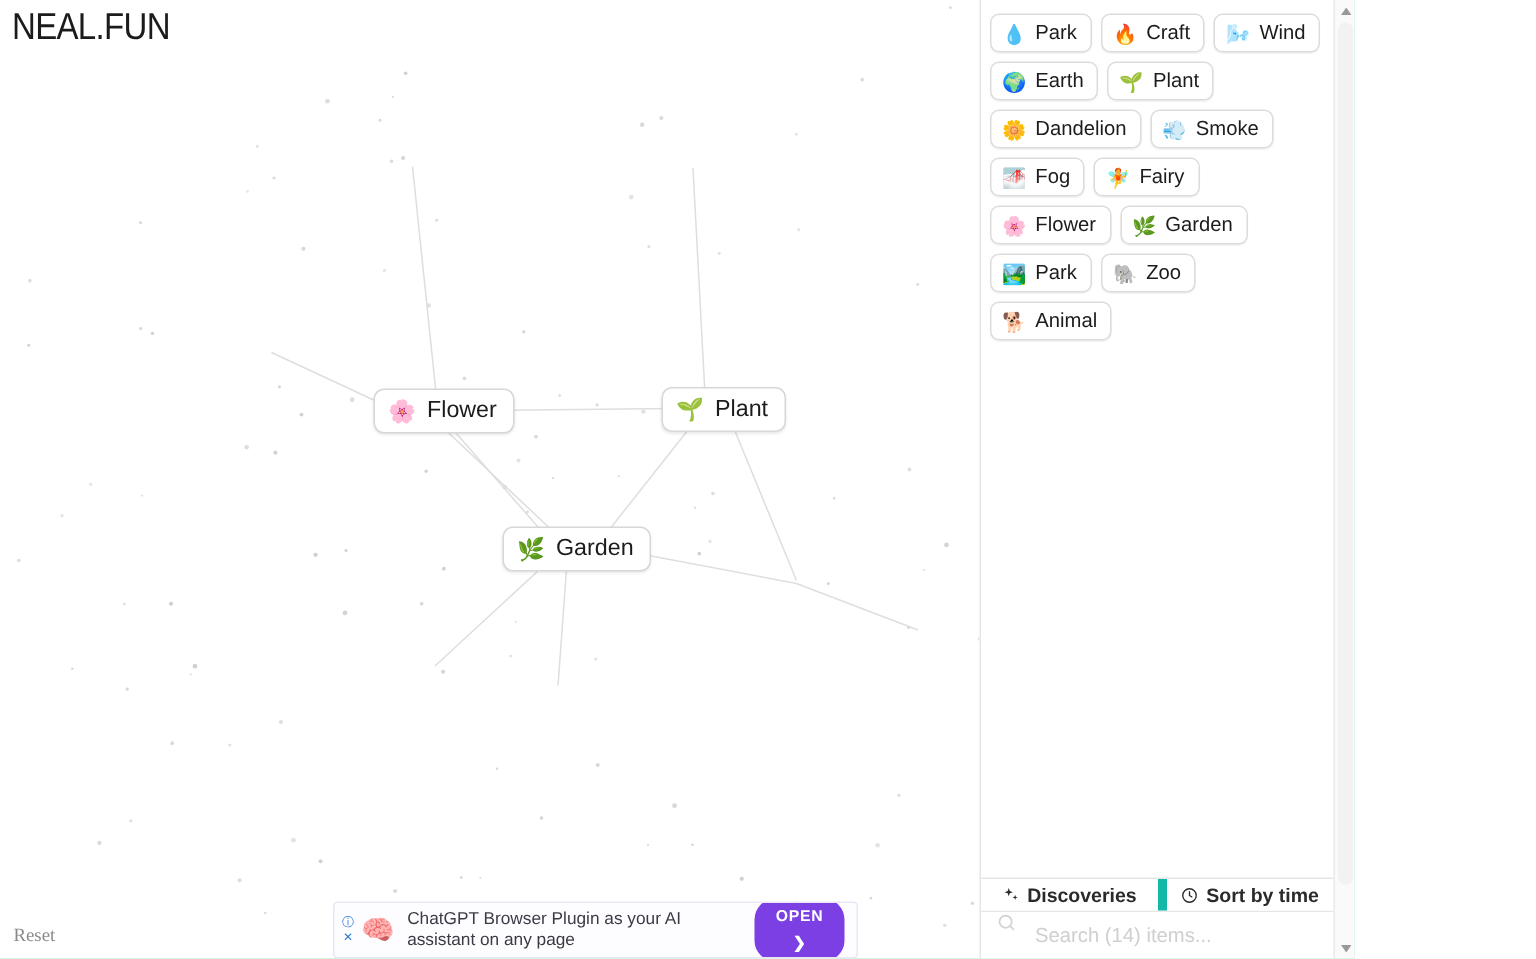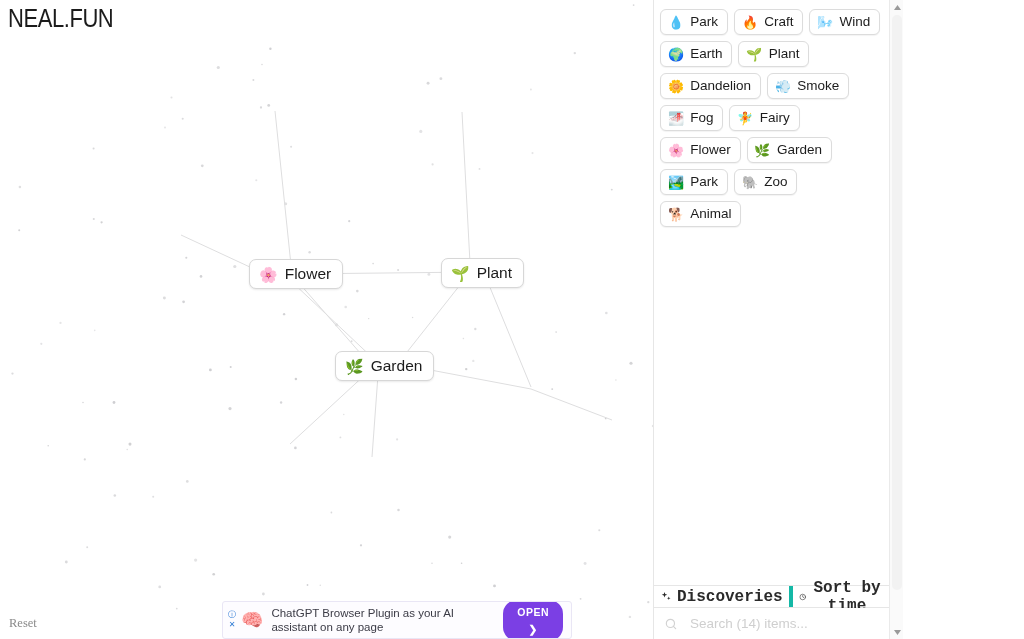--- a/index.html
+++ b/index.html
@@ -123,36 +123,35 @@
     display: flex;
     border-top: 1px solid #e6e6e6;
     border-bottom: 1px solid #e6e6e6;
   }
   .sb-tab {
     flex: 1 1 50%;
     display: flex;
     align-items: center;
     justify-content: center;
     gap: 5px;
-    font-size: 16px;
+    font-size: 13px;
     color: #2a2a2a;
     cursor: pointer;
     background: #fff;
     border: none;
-    font-family: Liberation Mono, monospace;
+    font-family: Liberation Sans, sans-serif;
     font-weight: 600;
   }
-  .sb-tab + .sb-tab { border-left: 4px solid #14b8a6; }
+  .sb-tab + .sb-tab { border-left: 6px solid #14b8a6; }
 
   .sb-search {
     position: absolute;
     left: 0; bottom: 0; right: 14px;
     height: 31px;
     display: flex;
-    align-items: center;
     gap: 10px;
     padding: 0 10px;
     background: #fff;
   }
   .sb-search input {
     flex: 1;
     border: none; outline: none;
     font-size: 13.5px;
     color: #444;
     font-family: "Liberation Sans", sans-serif;

